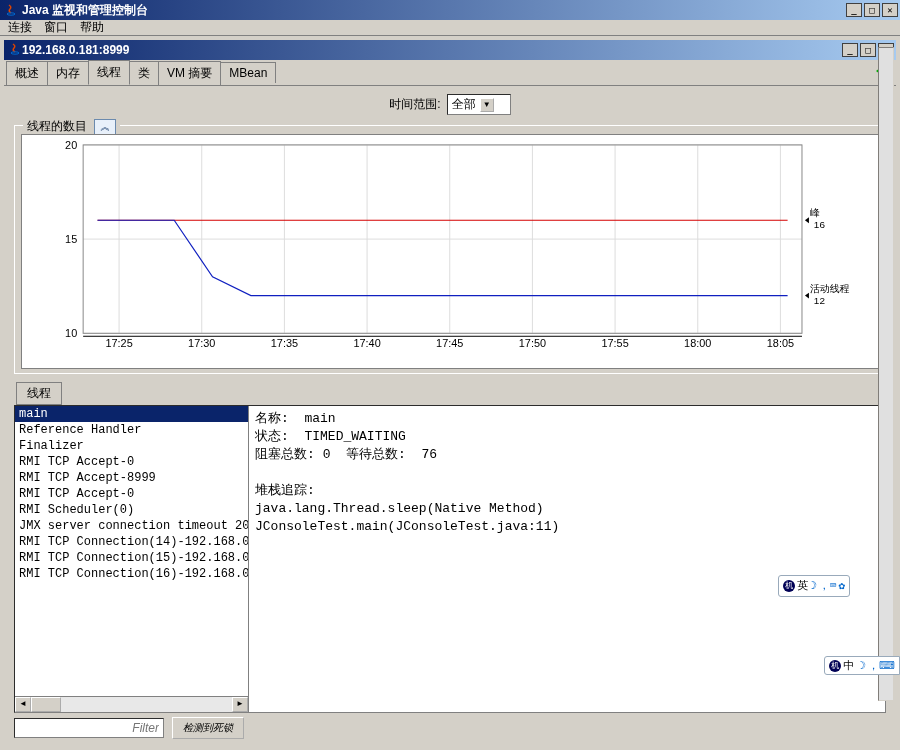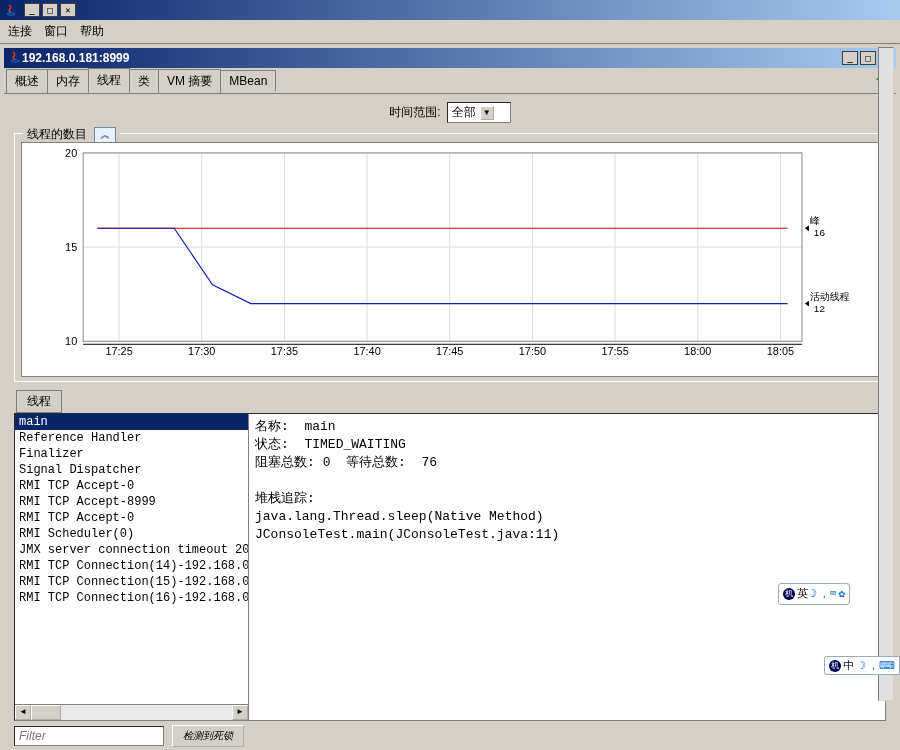--- a/index.html
+++ b/index.html
@@ -4,21 +4,21 @@
 <style>
 * { box-sizing: border-box; margin: 0; padding: 0; }
 body { font-family: "Microsoft YaHei", SimSun, sans-serif; font-size: 12px; background: #d4d0c8; width: 900px; height: 750px; overflow: hidden; position: relative; }
 
 .titlebar { background: linear-gradient(to right, #0a246a, #a6caf0); height: 20px; display: flex; align-items: center; padding-left: 4px; }
 .titlebar .java-icon { width: 14px; height: 14px; margin-right: 4px; display: flex; align-items: center; justify-content: center; }
 .titlebar-text { color: #fff; font-weight: bold; flex: 1; }
 .win-buttons { display: flex; margin-right: 2px; }
 .win-btn { width: 16px; height: 14px; background: #d4d0c8; border: 1px solid #404040; margin-left: 2px; display: flex; align-items: center; justify-content: center; font-size: 9px; font-family: monospace; font-weight: bold; }
 
-.menubar { background: #d4d0c8; height: 24px; display: flex; align-items: center; padding-left: 8px; gap: 12px; border-bottom: 1px solid #808080; }
+.menubar { background: #d4d0c8; height: 16px; display: flex; align-items: center; padding-left: 8px; gap: 12px; border-bottom: 1px solid #808080; }
 .menu-item { cursor: default; }
 
 .inner-window { margin: 2px; border: 2px solid #d4d0c8; background: #d4d0c8; position: relative; }
 .inner-titlebar { background: linear-gradient(to right, #0a246a, #a6caf0); height: 20px; display: flex; align-items: center; padding-left: 4px; }
 .inner-titlebar-text { color: #fff; font-weight: bold; flex: 1; }
 
 .tabs-row { display: flex; align-items: center; border-bottom: 1px solid #808080; background: #d4d0c8; padding-left: 2px; position: relative; }
 .tab { padding: 3px 8px; border: 1px solid #808080; border-bottom: none; background: #d4d0c8; margin-right: -1px; cursor: default; font-size: 12px; }
 .tab.active { background: #d4d0c8; border-bottom: 1px solid #d4d0c8; position: relative; z-index: 1; }
 .refresh-icon { margin-left: auto; margin-right: 6px; color: #008000; font-size: 14px; }
@@ -44,38 +44,39 @@
 .thread-item { padding: 1px 4px; font-family: "Courier New", monospace; font-size: 12px; white-space: nowrap; cursor: default; }
 .thread-item.sel { background: #0a246a; color: #fff; }
 .hscroll { position: absolute; bottom: 0; left: 0; right: 0; height: 16px; background: #d4d0c8; border-top: 1px solid #808080; display: flex; }
 .hscroll .arr { width: 16px; height: 100%; background: #d4d0c8; border: 1px outset #fff; font-size: 8px; text-align: center; line-height: 12px; }
 .hscroll .track { flex: 1; background: #e8e8e8; position: relative; }
 .hscroll .thumb { position: absolute; left: 0; top: 0; width: 30px; height: 100%; background: #d4d0c8; border: 1px outset #fff; }
 
 .thread-detail { flex: 1; padding: 4px 6px; font-family: "Courier New", monospace; font-size: 13px; line-height: 18px; white-space: pre; position: relative; }
 
 .bottom-row { display: flex; align-items: center; gap: 8px; padding: 4px 0 0 0; }
-.filter-input { border: 1px inset #808080; padding: 2px 4px; width: 150px; font-style: italic; color: #8b5cf6; background: #fff; font-size: 12px; }
+.filter-input { border: 1px inset #808080; padding: 2px 4px; width: 150px; font-style: italic; color: #8b5cf6; background: #fff; font-size: 12px; text-align: right; }
 .deadlock-btn { border: 1px outset #fff; background: #d4d0c8; padding: 3px 10px; font-size: 10px; font-style: italic; }
 
 .ime-badge { position: absolute; right: 35px; bottom: 115px; background: #fff; border: 1px solid #9ab; border-radius: 3px; padding: 1px 4px; font-size: 11px; display: flex; align-items: center; gap: 2px; }
 .ime-badge2 { position: absolute; right: 0; bottom: 75px; background: #fff; border: 1px solid #9ab; border-radius: 3px 0 0 3px; padding: 1px 4px; font-size: 11px; display: flex; align-items: center; gap: 2px; }
 
 .vscroll-track { position: absolute; right: 6px; top: 47px; width: 16px; height: 654px; background: #e0e0e0; border: 1px inset #d4d0c8; }
 </style>
 </head>
 <body>
 
 <div class="titlebar">
   <span class="java-icon">
     <svg width="14" height="14" viewBox="0 0 14 14">
         <path d="M5 2 Q8 4 6 6 Q4 8 7 10" stroke="#d40" fill="none" stroke-width="1.5"></path>
         <ellipse cx="7" cy="11" rx="4" ry="1.2" fill="none" stroke="#06c" stroke-width="1"></ellipse>
       </svg>
   </span>
+  <span class="titlebar-text">Java 监视和管理控制台</span>
   <div class="win-buttons">
     <div class="win-btn">_</div>
     <div class="win-btn">□</div>
     <div class="win-btn">✕</div>
   </div>
 </div>
 
 <div class="menubar">
   <span class="menu-item">连接</span>
   <span class="menu-item">窗口</span>
@@ -172,21 +173,20 @@
     <div class="sub-tabs-row">
       <div class="sub-tab">线程</div>
     </div>
 
     <div class="threads-panel">
       <div class="thread-list" id="thread-list">
 
         <div class="thread-item sel">main</div>
           <div class="thread-item">Reference Handler</div>
           <div class="thread-item">Finalizer</div>
-          <div class="thread-item">Signal Dispatcher</div>
           <div class="thread-item">RMI TCP Accept-0</div>
           <div class="thread-item">RMI TCP Accept-8999</div>
           <div class="thread-item">RMI TCP Accept-0</div>
           <div class="thread-item">RMI Scheduler(0)</div>
           <div class="thread-item">JMX server connection timeout 20</div>
           <div class="thread-item">RMI TCP Connection(14)-192.168.0.</div>
           <div class="thread-item">RMI TCP Connection(15)-192.168.0.</div>
           <div class="thread-item">RMI TCP Connection(16)-192.168.0.</div>
           <div class="hscroll">
           <div class="arr">◄</div>

